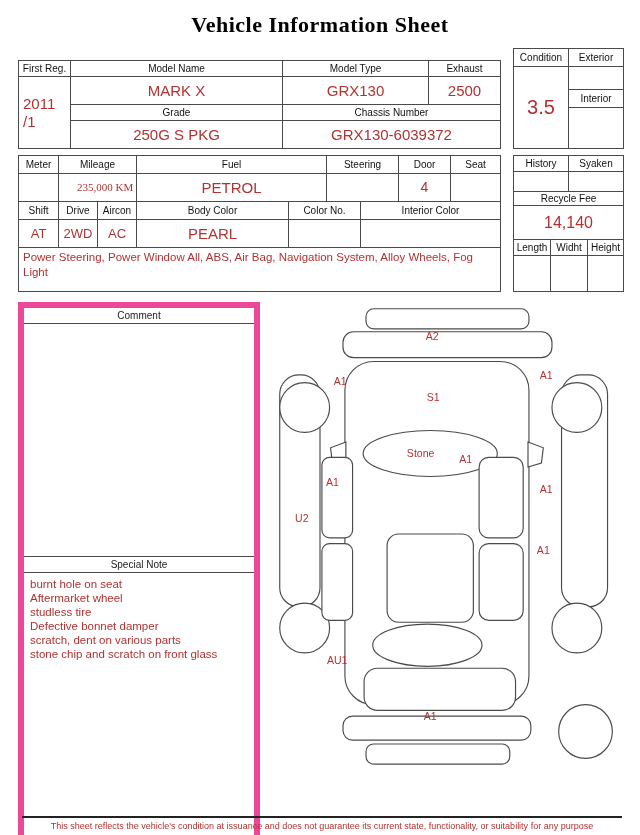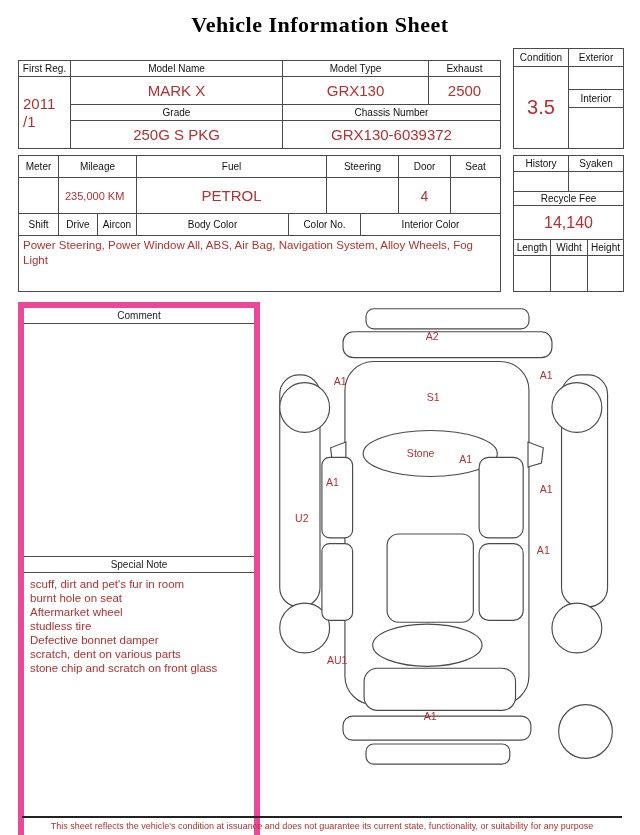--- a/index.html
+++ b/index.html
@@ -18,21 +18,21 @@
   table { border-collapse:collapse; table-layout:fixed; }
   td { border:1px solid #4a4a4a; padding:0 2px; overflow:hidden; }
   .hc { font-size:10px; text-align:center; color:#111; font-weight:normal; }
   .vc { color:#b23232; text-align:center; font-size:15px; }
   .row-flex { display:flex; gap:12px; }
   .mt6 { margin-top:6px; }
   .mt10 { margin-top:10px; }
 
   .firstreg { font-size:15px; color:#b23232; text-align:left; padding-left:4px; line-height:1.2; }
   .bigcond { font-size:20px; color:#b23232; text-align:center; }
-  .mileage { font-size:11px; color:#b23232; text-align:left; padding-left:6px; }
+  .mileage { font-size:11px; color:#b23232; text-align:left; padding-left:18px;font-family:Liberation Serif, serif; }
   .equip-hdr { font-size:10px; text-align:center; }
   .equip-txt { font-size:11.5px; color:#b23232; text-align:left; padding:2px 4px; line-height:1.25; vertical-align:top; }
 
   .panel {
     width:244px; height:576px; border:6px solid #ec4899;
     display:flex; flex-direction:column;
   }
   .panel-hdr {
     font-size:10px; text-align:center; padding:2px 0;
     border-bottom:1px solid #4a4a4a; flex:0 0 auto;
@@ -153,20 +153,28 @@
         <td></td>
       </tr>
       <tr style="height:16px">
         <td class="hc">Shift</td>
         <td class="hc">Drive</td>
         <td class="hc">Aircon</td>
         <td class="hc">Body Color</td>
         <td class="hc" colspan="2">Color No.</td>
         <td class="hc" colspan="3">Interior Color</td>
       </tr>
+      <tr style="height:26px">
+        <td class="vc" style="font-size:13px">AT</td>
+        <td class="vc" style="font-size:13px">2WD</td>
+        <td class="vc" style="font-size:13px">AC</td>
+        <td class="vc">PEARL</td>
+        <td colspan="2"></td>
+        <td colspan="3"></td>
+      </tr>
       <tr style="height:40px">
         <td class="equip-txt" colspan="9">Power Steering, Power Window All, ABS, Air Bag, Navigation System, Alloy Wheels, Fog Light</td>
       </tr>
     </tbody>
       </table>
 
     <table style="width:110px;">
       <colgroup>
           <col style="width:37px">
           <col style="width:18px">
@@ -202,21 +210,20 @@
       </table>
   </div>
 
   <div class="row-flex mt10">
 
     <div class="panel">
       <div class="panel-hdr">Comment</div>
       <div class="comment-body"></div>
       <div class="special-hdr">Special Note</div>
       <div class="notes">
-        <div>scuff, dirt and pet's fur in room</div>
         <div>burnt hole on seat</div>
         <div>Aftermarket wheel</div>
         <div>studless tire</div>
         <div>Defective bonnet damper</div>
         <div>scratch, dent on various parts</div>
         <div>stone chip and scratch on front glass</div>
       </div>
     </div>
 
     <div class="diagram">

